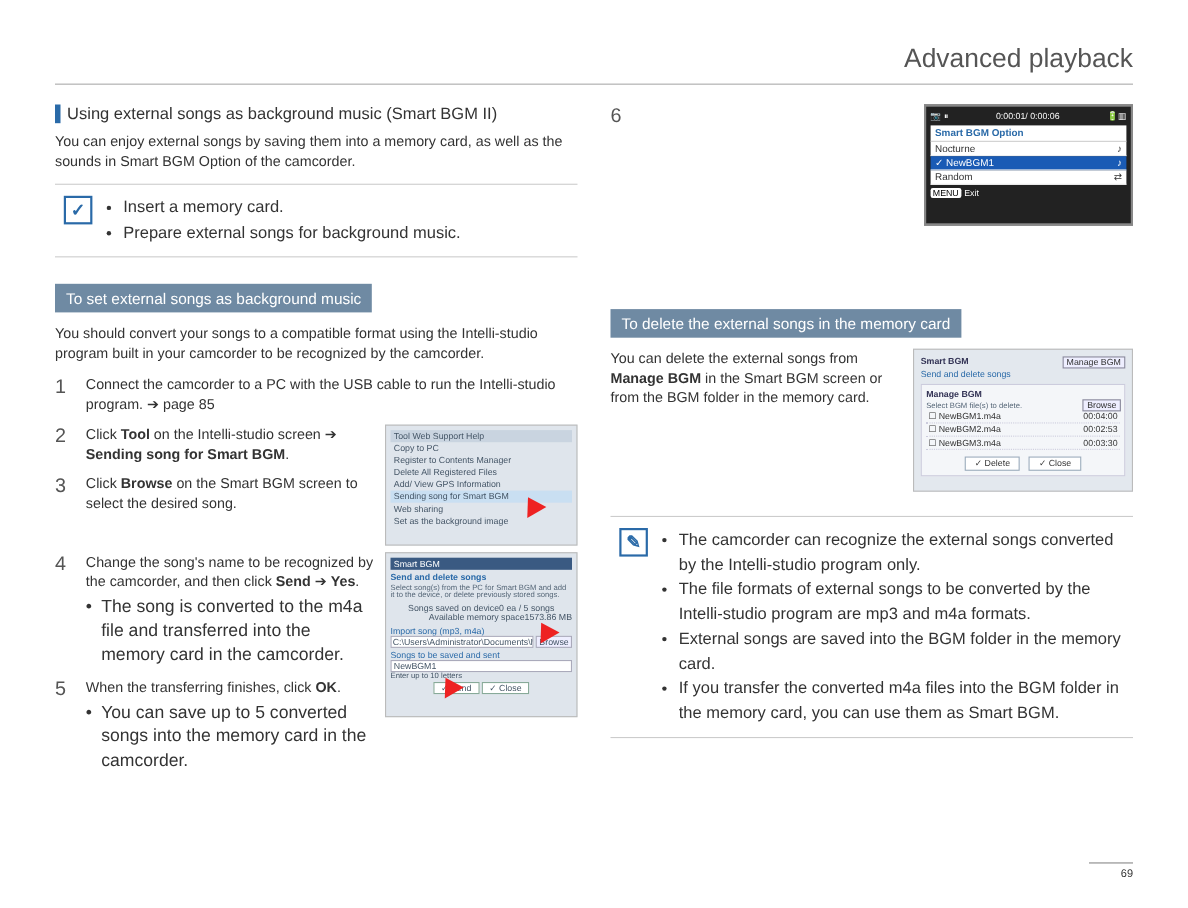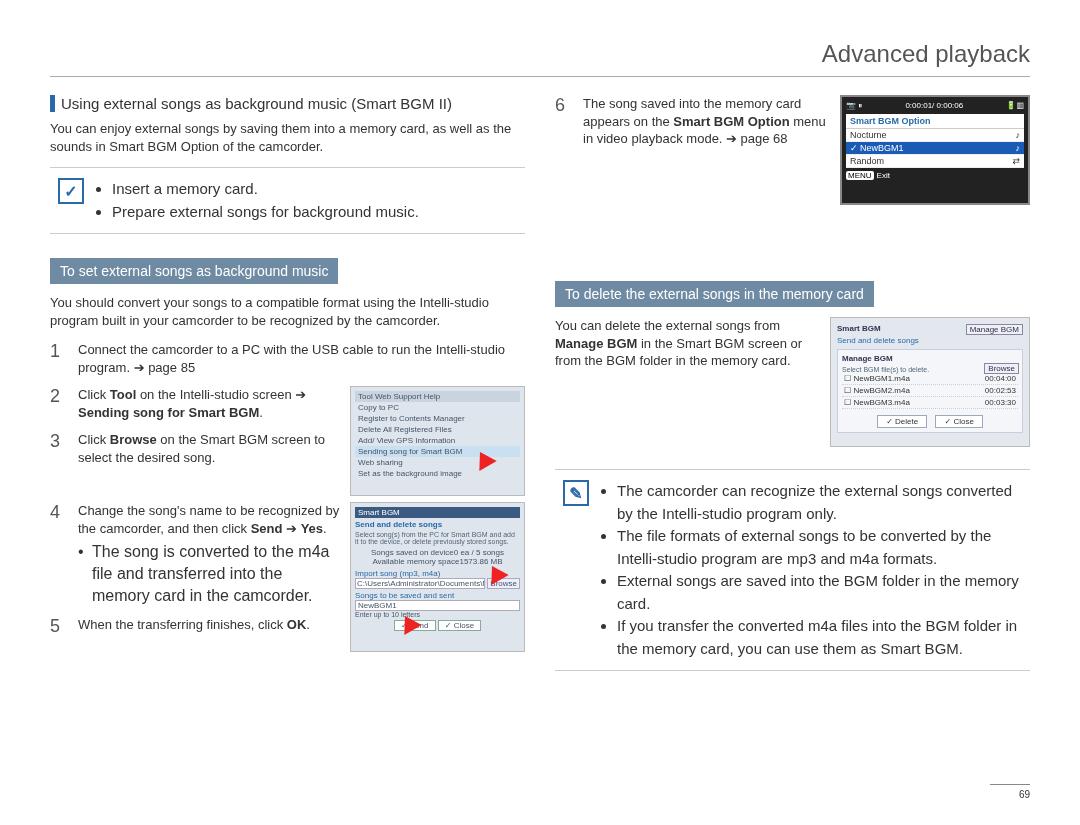--- a/index.html
+++ b/index.html
@@ -181,32 +181,33 @@
           <div class="step-num">4</div>
           <div class="step-body">
             <span>Change the song's name to be recognized by the camcorder, and then click </span><b>Send</b><span> ➔ </span><b>Yes</b><span>.</span>
             <div class="sub">The song is converted to the m4a file and transferred into the memory card in the camcorder.</div>
           </div>
         </div>
         <div class="step-row">
           <div class="step-num">5</div>
           <div class="step-body">
             <span>When the transferring finishes, click </span><b>OK</b><span>.</span>
+            <div class="sub">You can save up to 5 converted songs into the memory card in the camcorder.</div>
           </div>
         </div>
       </div>
       <div class="mini-img" style="height:150px;padding:4px;">
         <div style="background:#3a5a82;color:#fff;padding:1px 3px;">Smart BGM</div>
         <div style="color:#2a6aa8;font-weight:bold;margin:2px 0;">Send and delete songs</div>
         <div style="font-size:7px;color:#567;">Select song(s) from the PC for Smart BGM and add it to the device, or delete previously stored songs.</div>
         <div class="r" style="display:flex;justify-content:center;margin-top:3px;">
             <span>Songs saved on device</span>
             <span>0 ea / 5 songs</span>
           </div>
-        <div class="r" style="display:flex;justify-content:center;">
+        <div class="r" style="display:flex;justify-content:flex-end;">
             <span>Available memory space</span>
             <span>1573.86 MB</span>
           </div>
         <div style="color:#2a6aa8;margin-top:3px;">Import song (mp3, m4a)</div>
         <div style="display:flex;gap:2px;">
             <span style="flex:1;border:1px solid #aab;background:#fff;padding:0 1px;overflow:hidden;">C:\Users\Administrator\Documents\Music</span>
             <span style="border:1px solid #aab;background:#eef;padding:0 2px;">Browse</span>
           </div>
         <div style="color:#2a6aa8;margin-top:2px;">Songs to be saved and sent</div>
         <div style="border:1px solid #aab;background:#fff;padding:0 2px;">NewBGM1</div>
@@ -240,23 +241,20 @@
         </div>
       <div class="row">
           <span>Random</span>
           <span>⇄</span>
         </div>
       <div class="exit"><span class="menu-btn">MENU</span><span>Exit</span></div>
     </div>
 
     <div class="step-row">
       <div class="step-num">6</div>
-      <div class="step-body">
-        <span>The song saved into the memory card appears on the </span><b>Smart BGM Option</b><span> menu in video playback mode. ➔ page 68</span>
-      </div>
     </div>
 
     <div style="clear:both;height:70px;"></div>
 
     <div class="sub-header">To delete the external songs in the memory card</div>
 
     <div class="mgr-img">
       <div class="title">Smart BGM</div>
       <div style="color:#2a6aa8;">Send and delete songs</div>
       <div style="position:absolute;top:6px;right:6px;border:1px solid #889;padding:0 3px;background:#eef;">Manage BGM</div>

